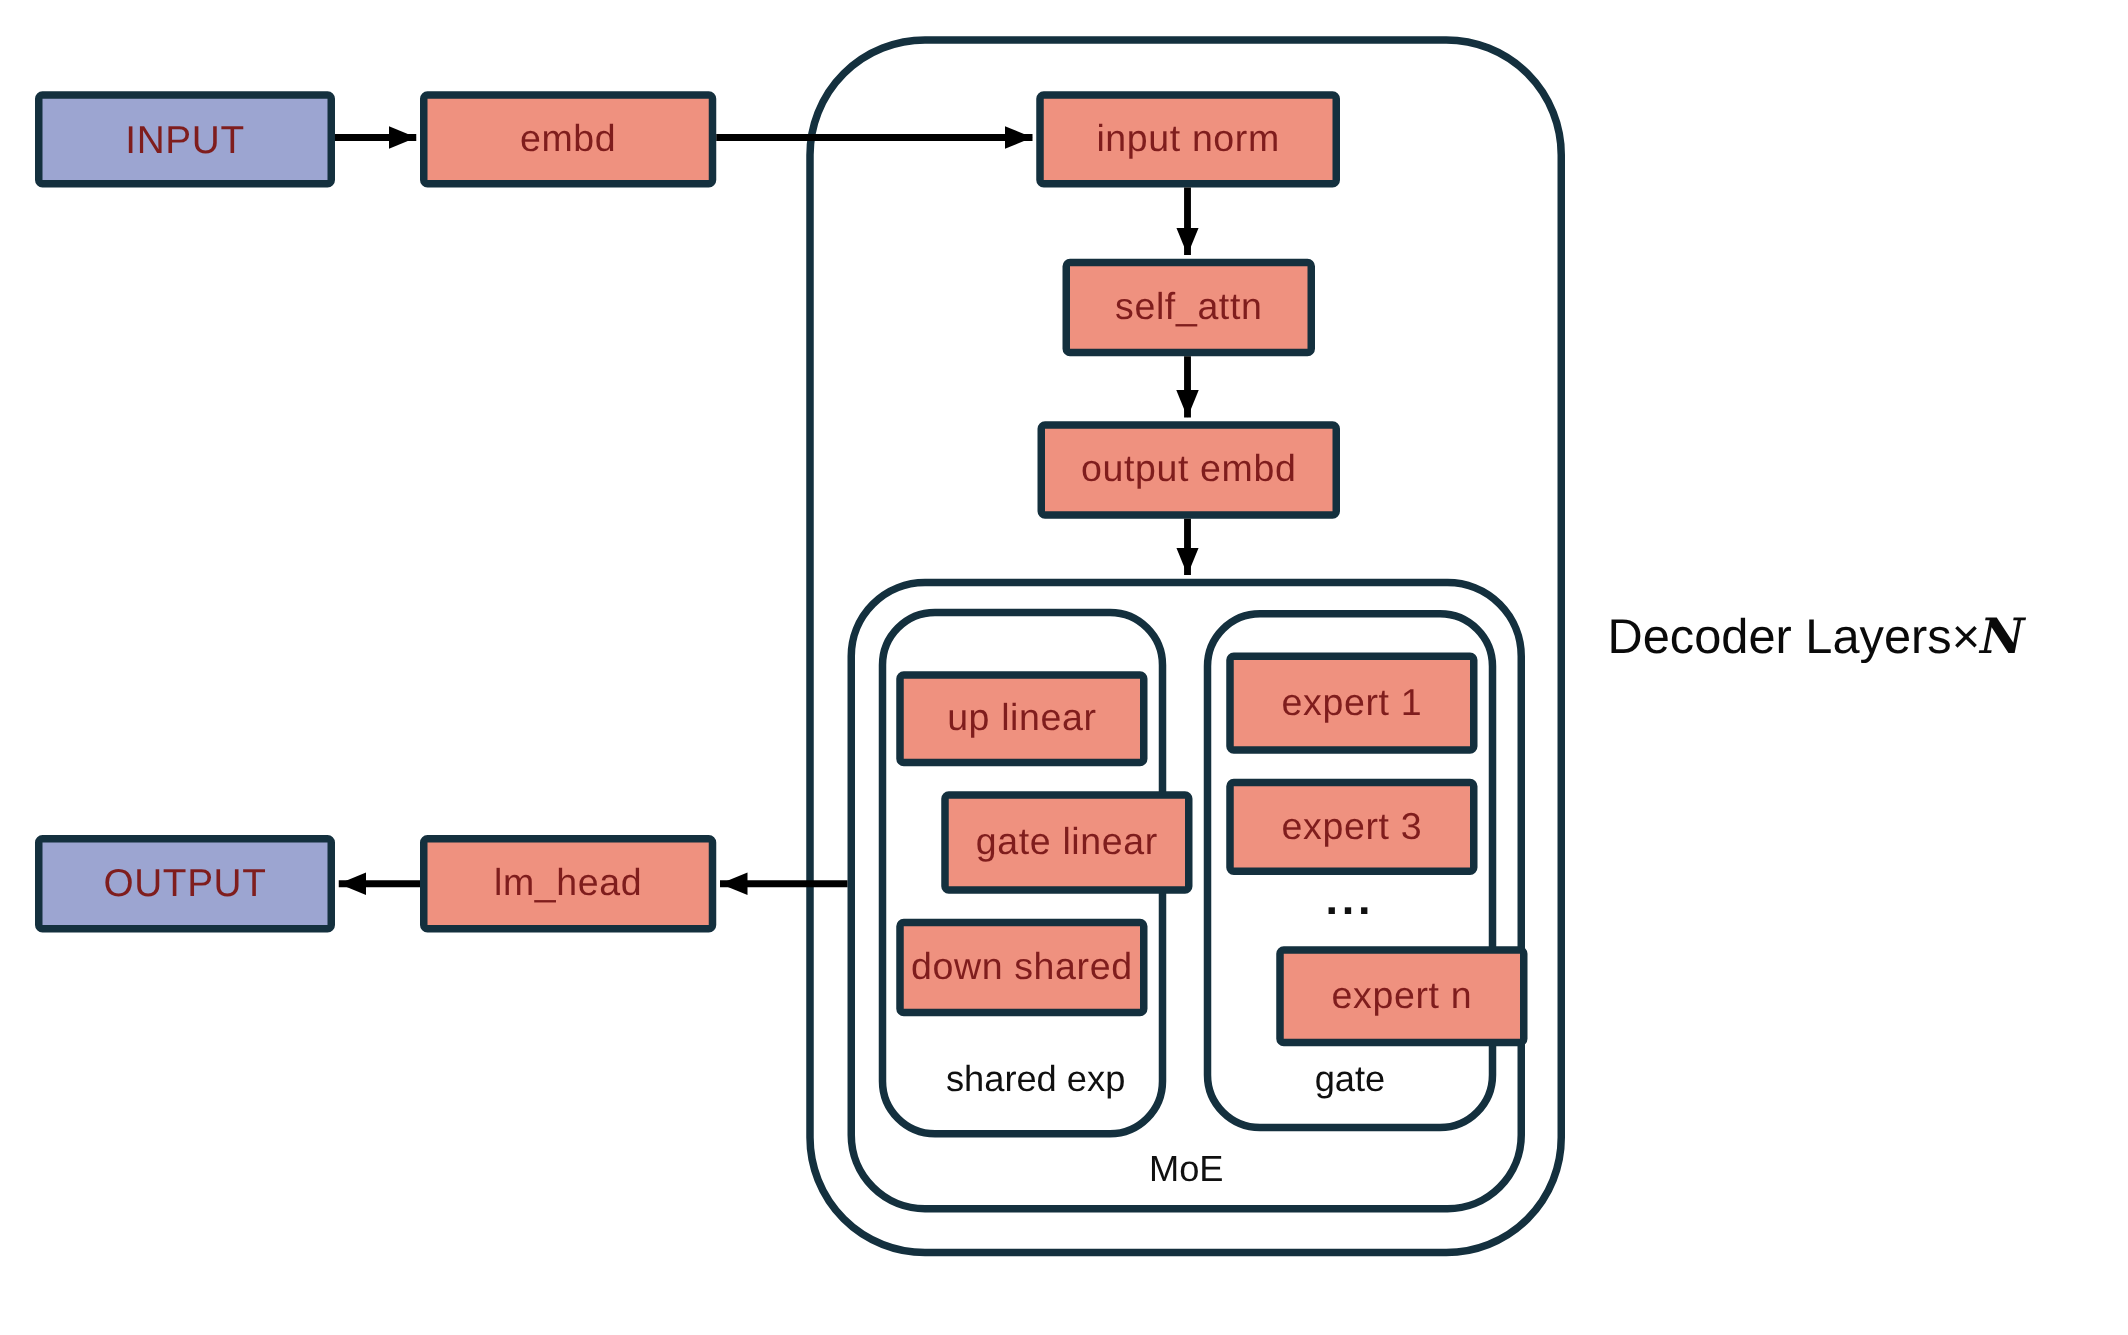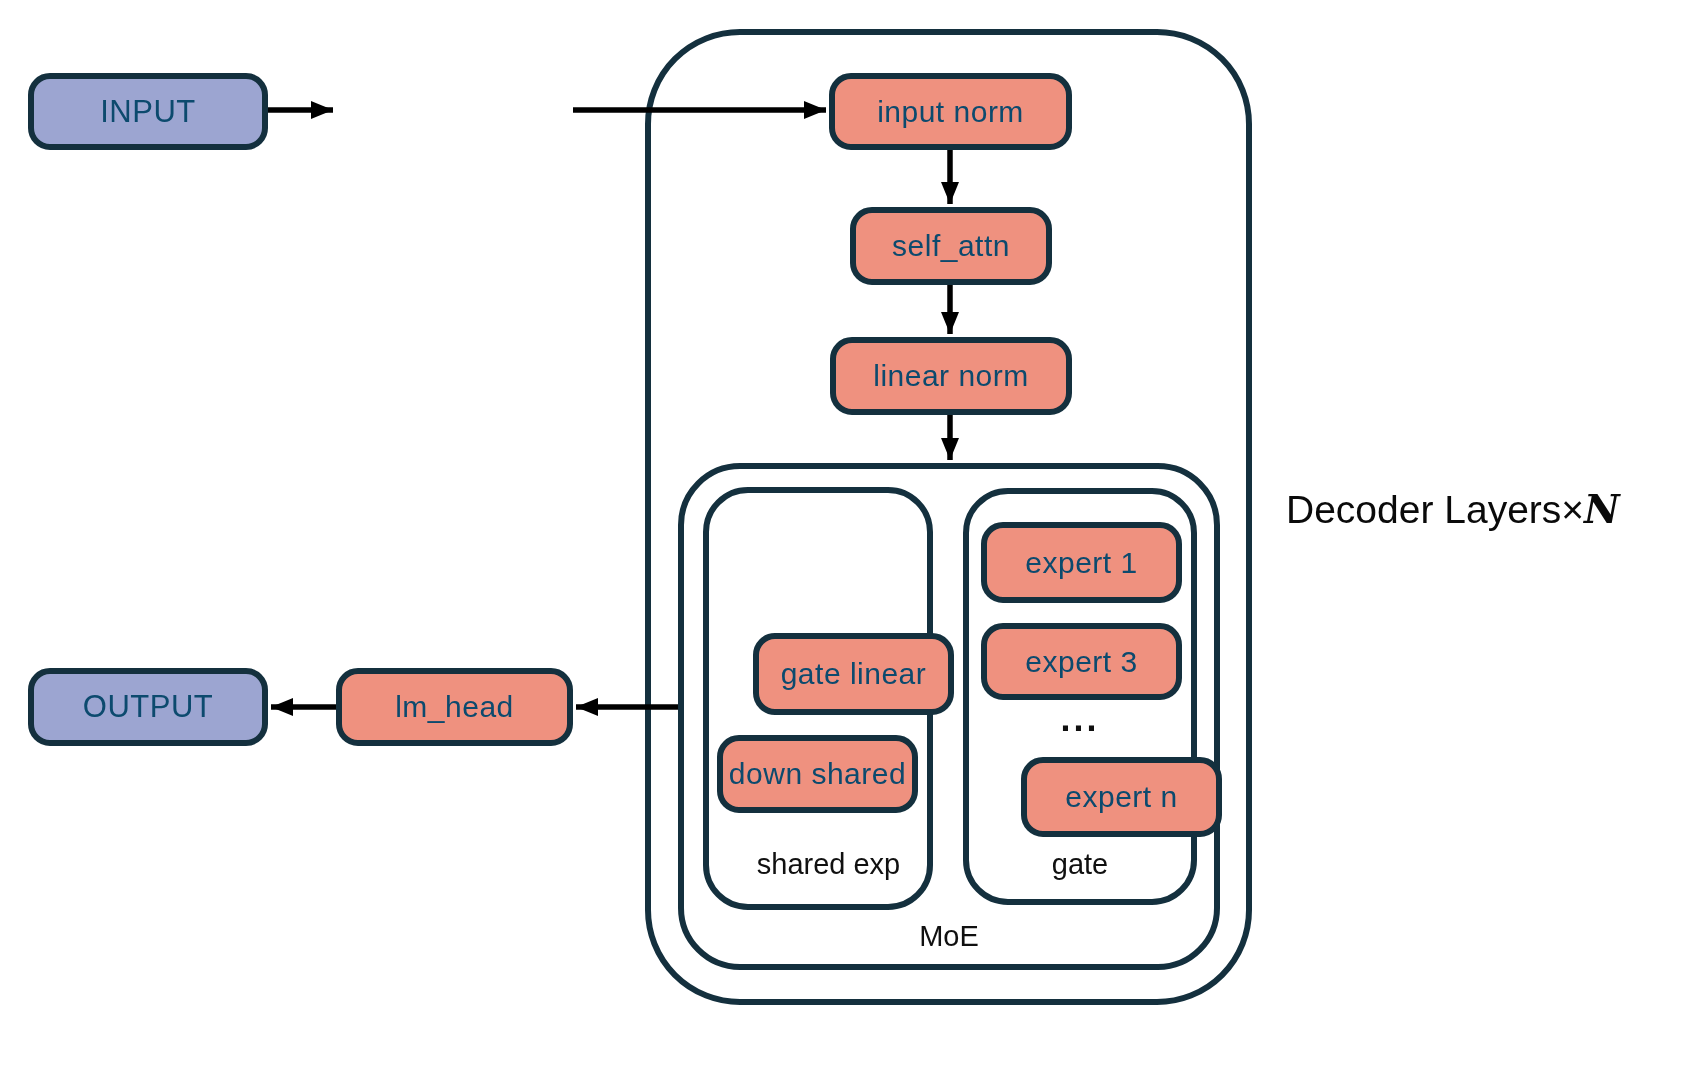--- a/index.html
+++ b/index.html
@@ -8,25 +8,25 @@
     width: 1702px;
     height: 1068px;
     background: #ffffff;
     overflow: hidden;
     font-family: "Liberation Sans", sans-serif;
   }
   .node {
     position: absolute;
     box-sizing: border-box;
     border: 6px solid #14303e;
-    border-radius: 22px;
+    border-radius: 6px;
     display: flex;
     align-items: center;
     justify-content: center;
-    color: #0c4a6e;
+    color: #7f1d1d;
     font-size: 30px;
     font-weight: 500;
     letter-spacing: 0.5px;
   }
   .salmon { background: #ef917f; }
   .lavender { background: #9ca5d1; }
   .container {
     position: absolute;
     box-sizing: border-box;
     border: 6px solid #14303e;
@@ -81,33 +81,39 @@
   <div class="ctr-label" style="left:678px; top:920px; width:542px;">MoE</div>
 
   <div class="decoder-label" style="left:1286px; top:486px;">
     <span>Decoder Layers×</span><span class="nvar">N</span>
   </div>
 
   <div class="node lavender" style="left:28px; top:73px; width:240px; height:77px; font-size:31px;">
     <span>INPUT</span>
   </div>
 
+  <div class="node salmon" style="left:336px; top:73px; width:237px; height:77px;">
+    <span>embd</span>
+  </div>
 
   <div class="node salmon" style="left:829px; top:73px; width:243px; height:77px;">
     <span>input norm</span>
   </div>
 
   <div class="node salmon" style="left:850px; top:207px; width:202px; height:78px;">
     <span>self_attn</span>
   </div>
 
   <div class="node salmon" style="left:830px; top:337px; width:242px; height:78px;">
-    <span>linear norm</span>
+    <span>output embd</span>
   </div>
 
+  <div class="node salmon" style="left:717px; top:537px; width:201px; height:76px;">
+    <span>up linear</span>
+  </div>
 
   <div class="node salmon" style="left:717px; top:633px; width:201px; height:82px;margin-left:36px;">
     <span>gate linear</span>
   </div>
 
   <div class="node salmon" style="left:717px; top:735px; width:201px; height:78px;">
     <span>down shared</span>
   </div>
 
   <div class="node salmon" style="left:981px; top:522px; width:201px; height:81px;">

